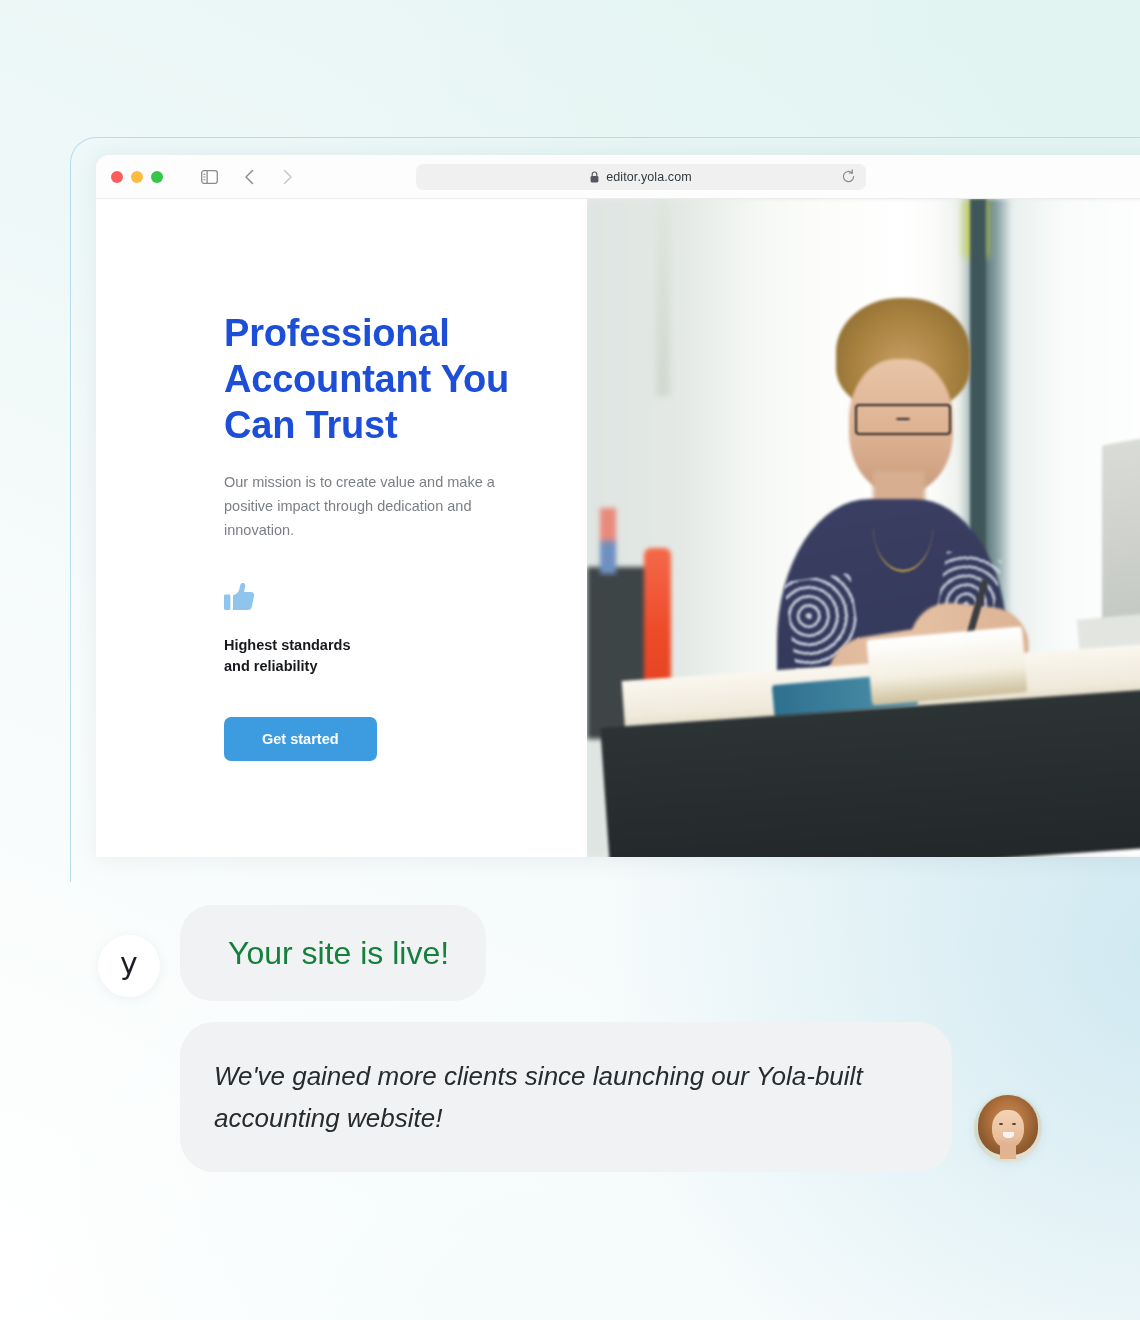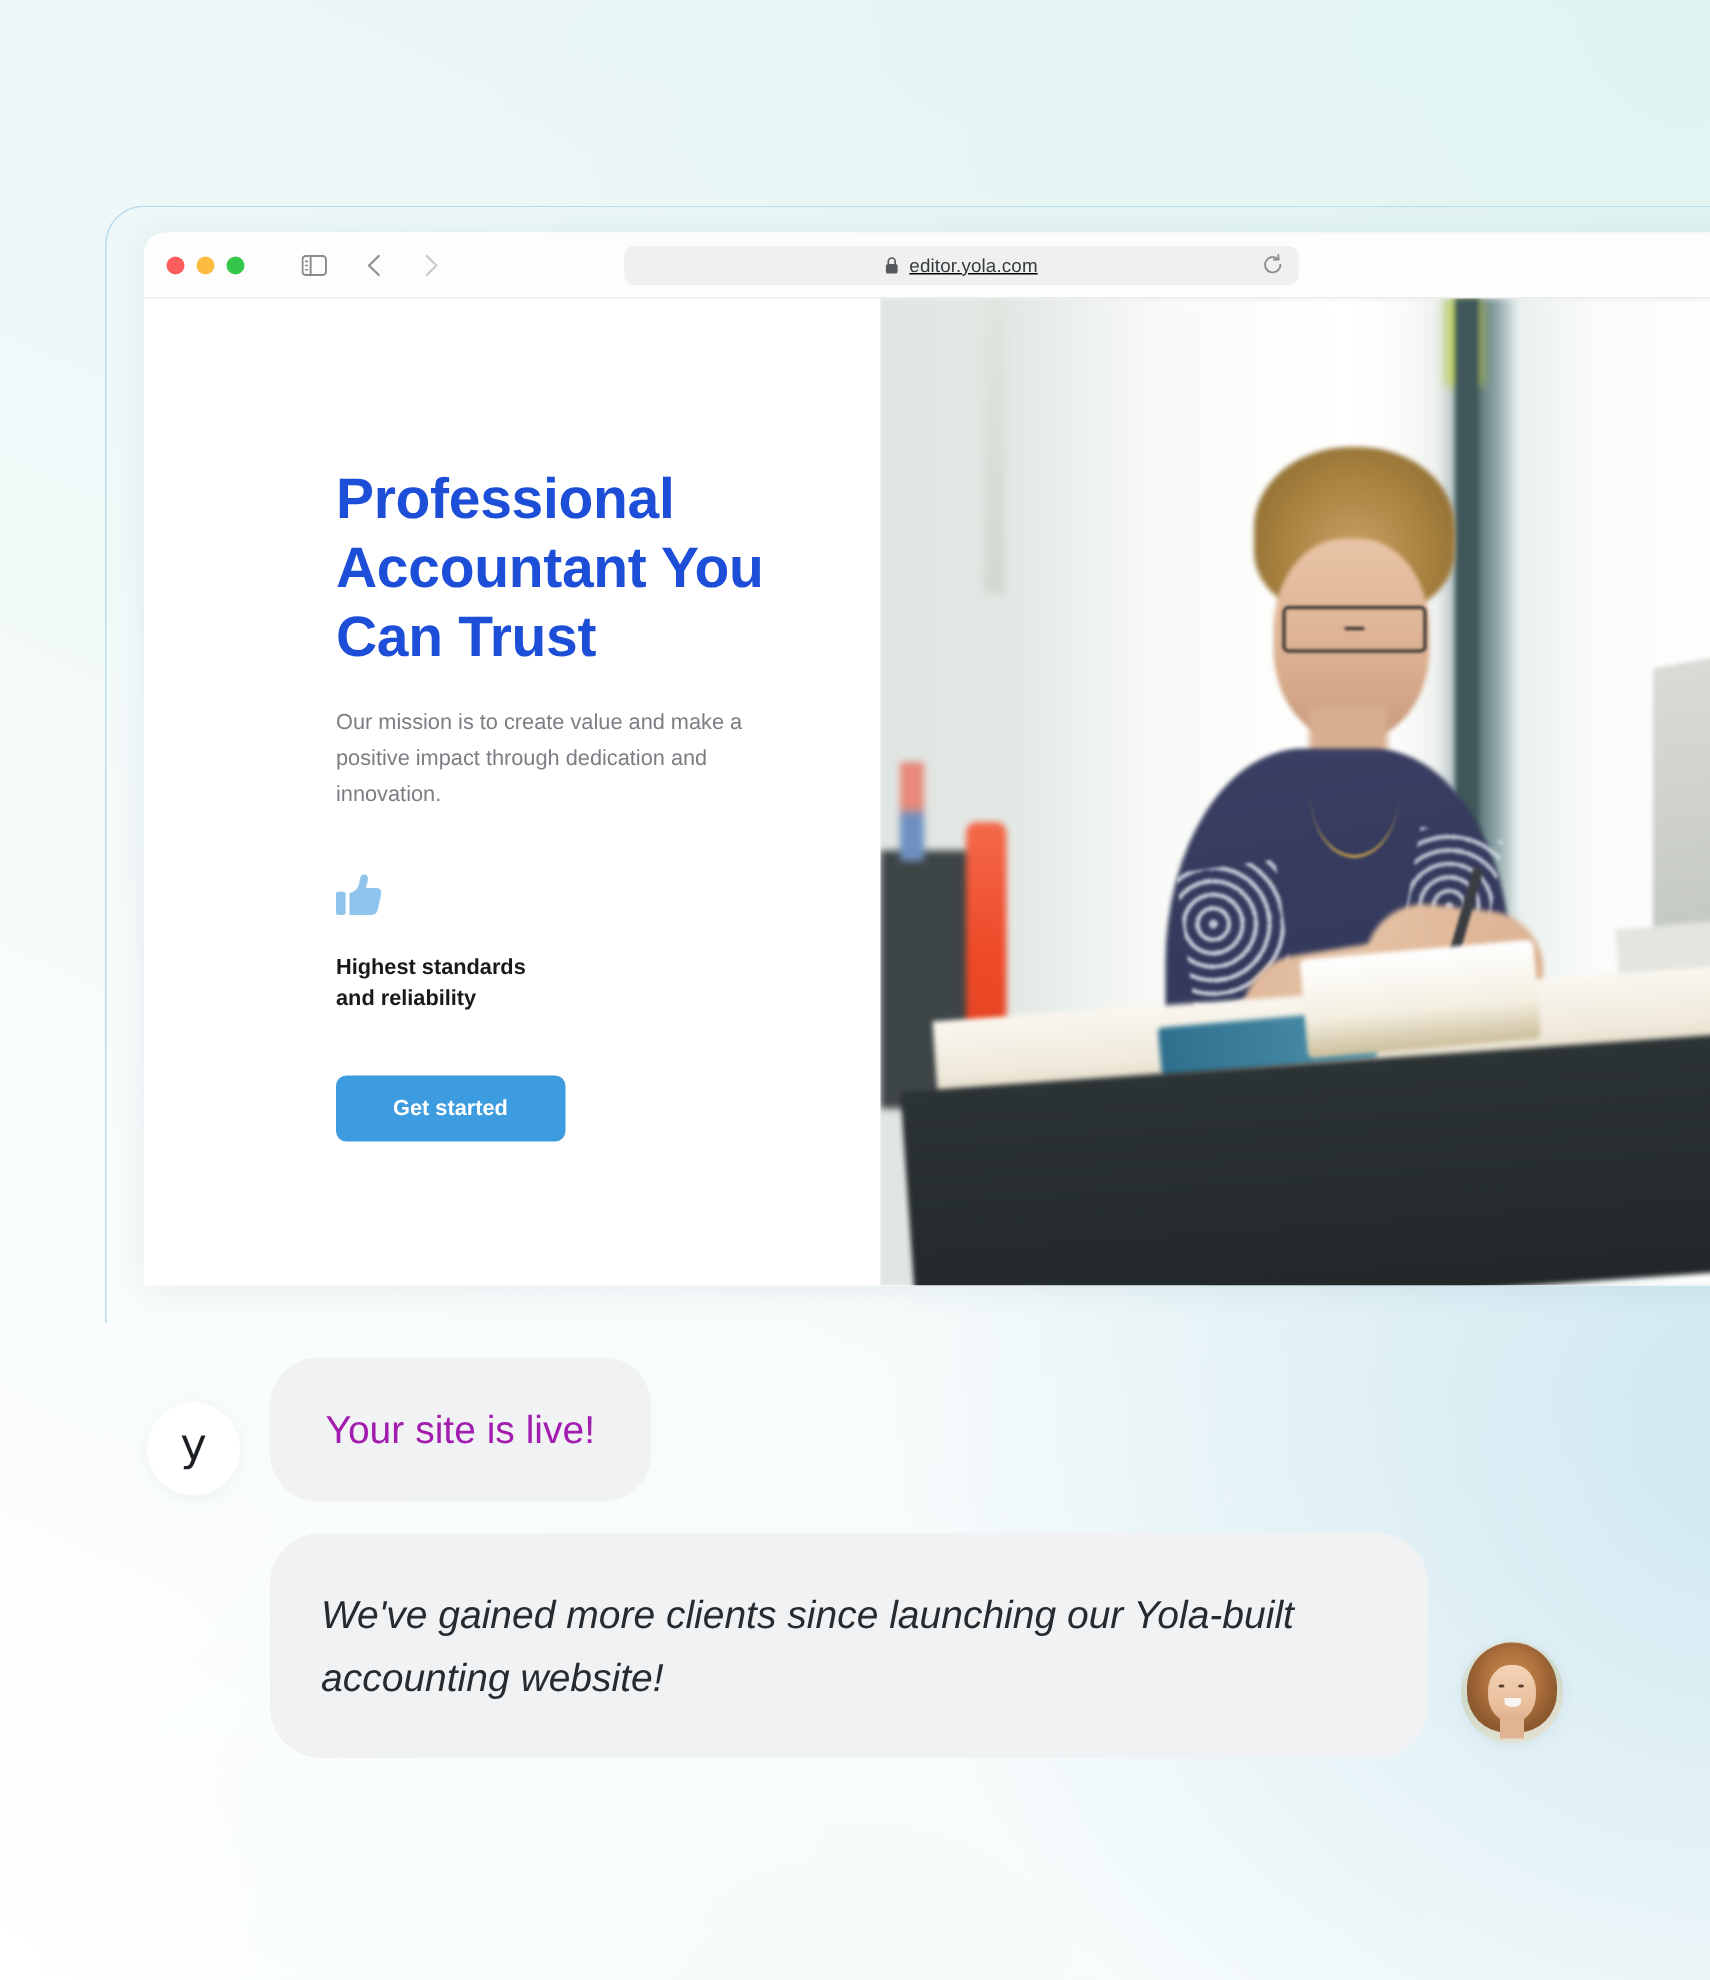--- a/index.html
+++ b/index.html
@@ -75,21 +75,20 @@
     left: 50%;
     transform: translateX(-50%);
     width: 450px;
     height: 26px;
     background: #f0f0f0;
     border-radius: 7px;
     display: flex;
     align-items: center;
     justify-content: center;
     gap: 7px;
-    text-decoration: underline;
   }
   .addr-text {
     font-size: 12.5px;
     color: #333a3e;
     letter-spacing: .1px;
     white-space: nowrap;
   }
   .reload-btn {
     position: absolute;
     right: 9px; top: 50%;
@@ -317,21 +316,21 @@
   .bubble {
     position: absolute;
     background: #f1f2f3;
     border-radius: 34px;
   }
   #bubble-1 {
     left: 180px; top: 905px;
     padding: 31px 37px;
     border-radius: 32px;
   }
-  #bubble-1 .btext { font-size: 26px; color: #a21caf; line-height: 34px; }
+  #bubble-1 .btext { font-size: 32px; color: #15803d; line-height: 34px; margin-left: 11px; }
 
   #bubble-2 {
     left: 180px; top: 1022px;
     width: 772px;
     padding: 33px 34px;
     border-radius: 34px;
     font-style: italic;
   }
   #bubble-2 .btext {
     font-size: 26px;

